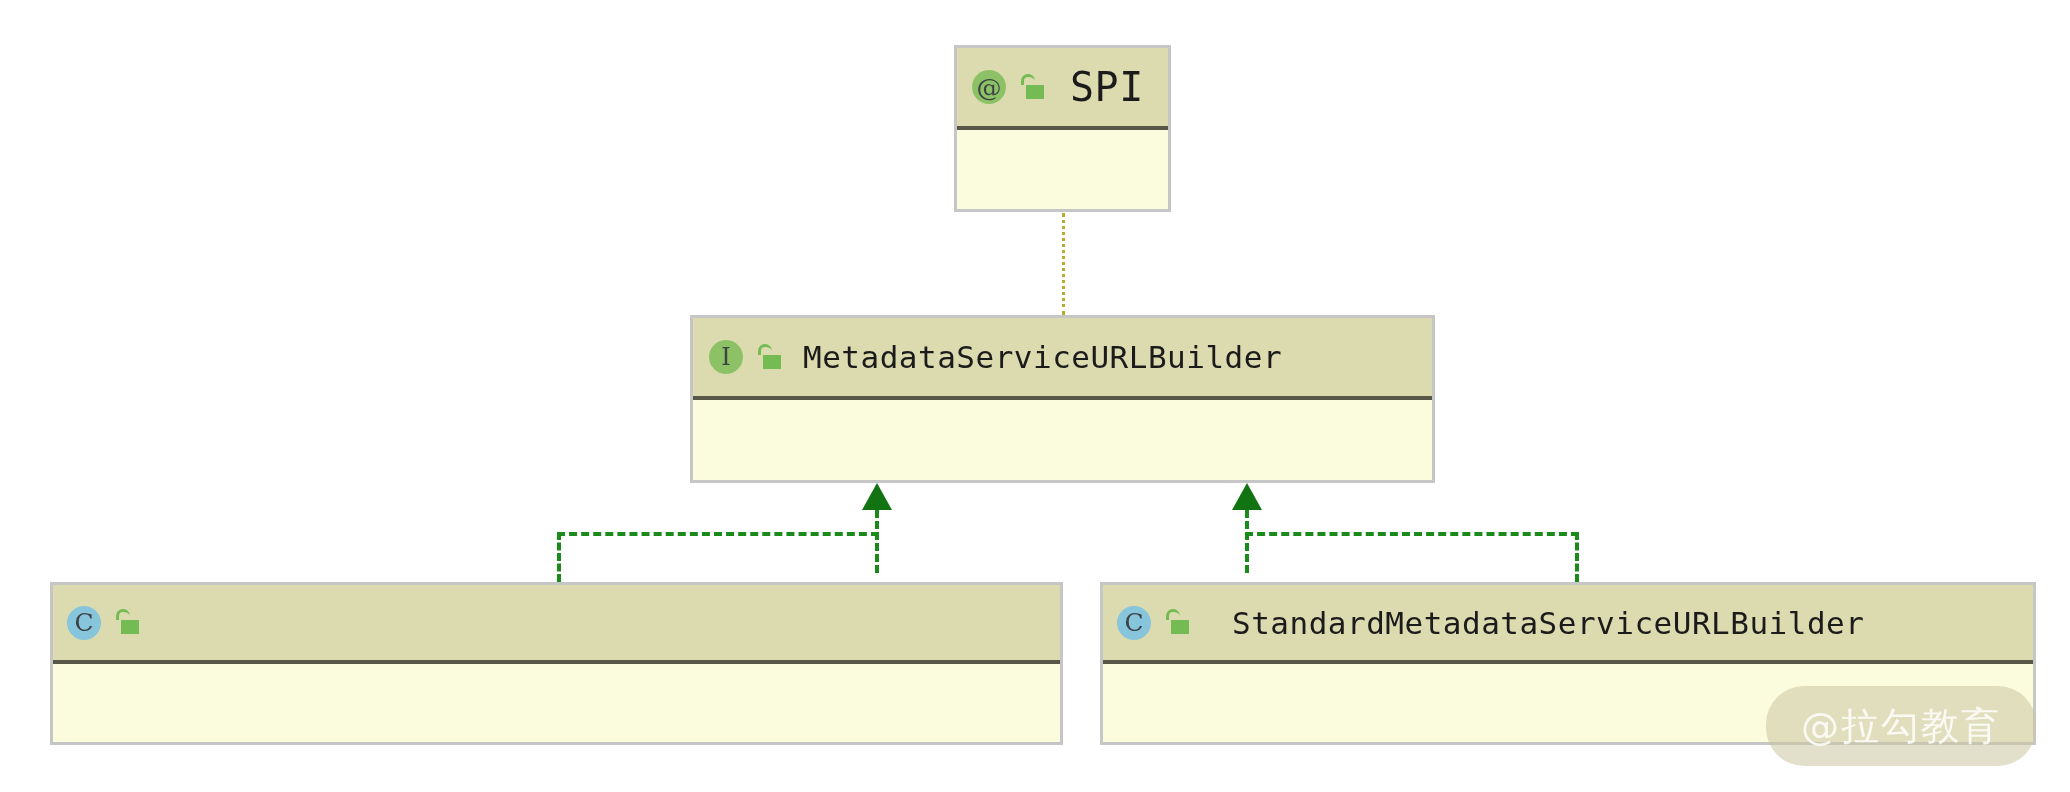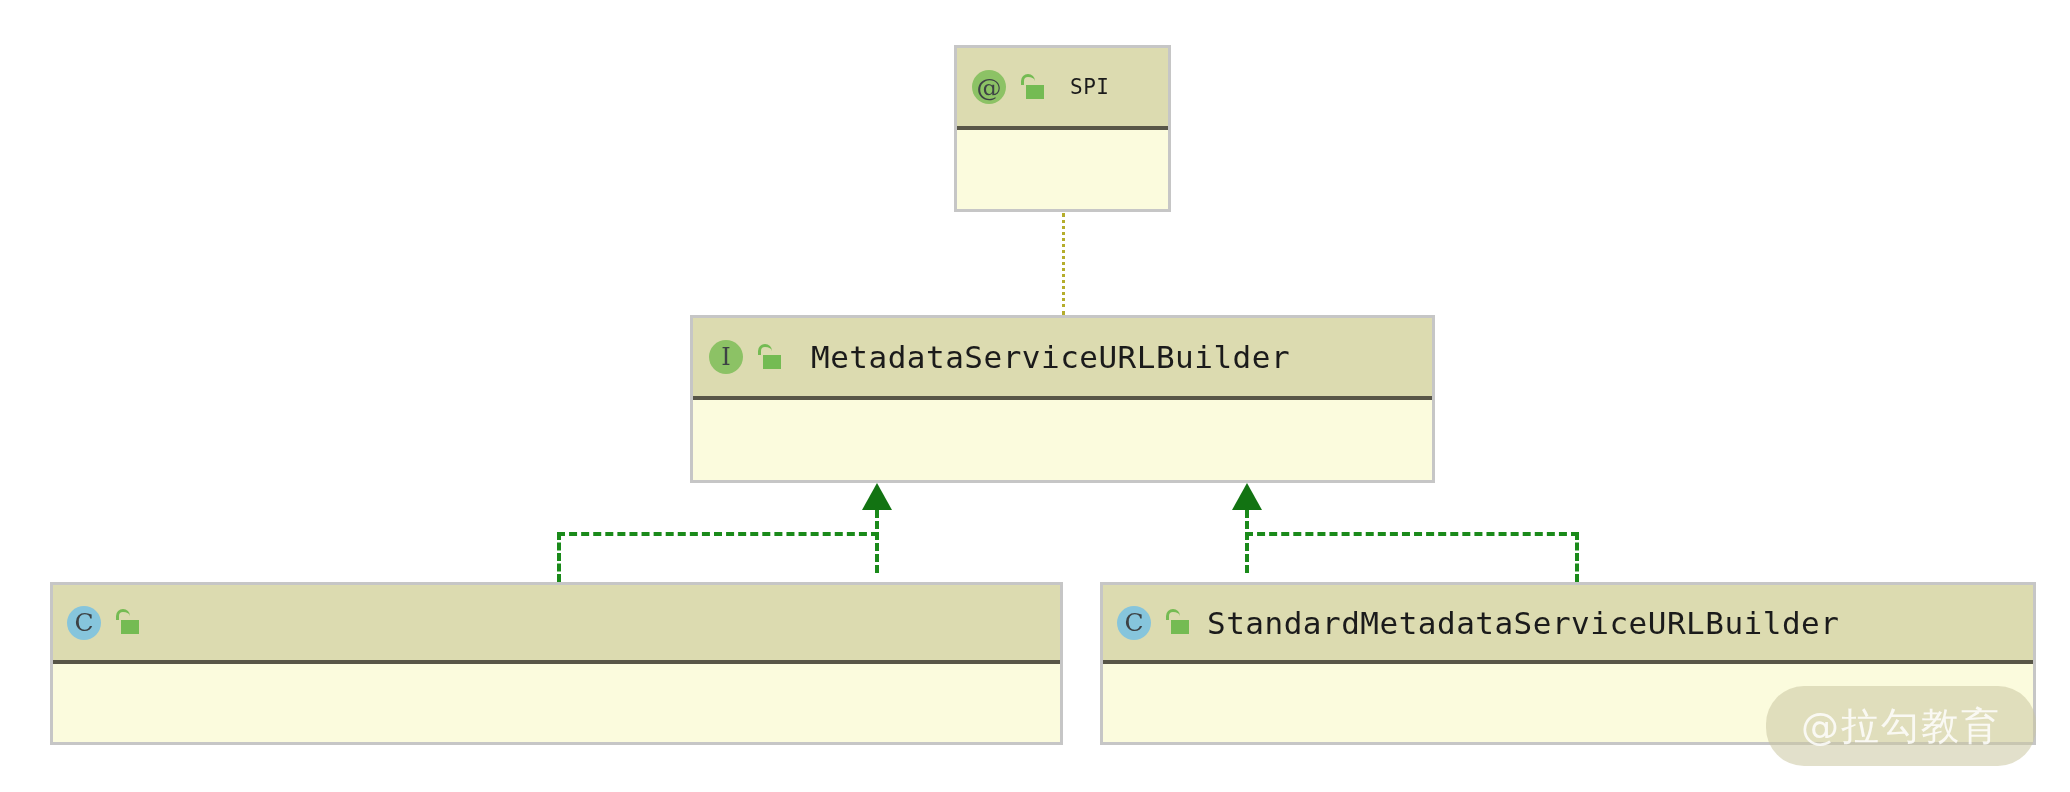--- a/index.html
+++ b/index.html
@@ -122,33 +122,33 @@
 
 <div id="canvas">
 
   <div class="uml-node" style="left:954px; top:45px; width:217px; height:167px;">
     <div class="uml-header" style="height:82px; padding-left:15px;">
       <span class="type-icon annotation" style="width:34px; height:34px; font-size:25px;">@</span>
       <span class="lock-icon" style="width:27px; height:27px; margin-left:11px;">
         <span class="shackle" style="left:4px; top:0px; width:14px; height:11px;"></span>
         <span class="lock-body" style="left:9px; top:11px; width:18px; height:14px;"></span>
       </span>
-      <span class="uml-title" style="font-size:21px; margin-left:26px;">SPI</span>
+      <span class="uml-title" style="font-size:40px; margin-left:26px;">SPI</span>
     </div>
     <div class="uml-body"></div>
   </div>
 
   <div class="uml-node" style="left:690px; top:315px; width:745px; height:168px;">
     <div class="uml-header" style="height:82px; padding-left:16px;">
       <span class="type-icon interface" style="width:34px; height:34px; font-size:24px;">I</span>
       <span class="lock-icon" style="width:27px; height:27px; margin-left:11px;">
         <span class="shackle" style="left:4px; top:0px; width:14px; height:11px;"></span>
         <span class="lock-body" style="left:9px; top:11px; width:18px; height:14px;"></span>
       </span>
-      <span class="uml-title" style="font-size:31px; margin-left:30px;">MetadataServiceURLBuilder</span>
+      <span class="uml-title" style="font-size:31px; margin-left:22px;">MetadataServiceURLBuilder</span>
     </div>
     <div class="uml-body"></div>
   </div>
 
   <div class="uml-node" style="left:50px; top:582px; width:1013px; height:163px;">
     <div class="uml-header" style="height:79px; padding-left:14px;">
       <span class="type-icon klass" style="width:34px; height:34px; font-size:25px;">C</span>
       <span class="lock-icon" style="width:27px; height:27px; margin-left:11px;">
         <span class="shackle" style="left:4px; top:0px; width:14px; height:11px;"></span>
         <span class="lock-body" style="left:9px; top:11px; width:18px; height:14px;"></span>
@@ -157,21 +157,21 @@
     <div class="uml-body"></div>
   </div>
 
   <div class="uml-node" style="left:1100px; top:582px; width:936px; height:163px;">
     <div class="uml-header" style="height:79px; padding-left:14px;">
       <span class="type-icon klass" style="width:34px; height:34px; font-size:25px;">C</span>
       <span class="lock-icon" style="width:27px; height:27px; margin-left:11px;">
         <span class="shackle" style="left:4px; top:0px; width:14px; height:11px;"></span>
         <span class="lock-body" style="left:9px; top:11px; width:18px; height:14px;"></span>
       </span>
-      <span class="uml-title" style="font-size:31px; margin-left:18px;">StandardMetadataServiceURLBuilder</span>
+      <span class="uml-title" style="font-size:31px; margin-left:43px;">StandardMetadataServiceURLBuilder</span>
     </div>
     <div class="uml-body"></div>
   </div>
 
   <div class="conn dotted-v" style="left:1062px; top:213px; height:102px;"></div>
 
   <div class="arrow-head" style="left:862px; top:483px;"></div>
   <div class="conn dashed-v" style="left:875px; top:510px; height:63px;"></div>
   <div class="conn dashed-h" style="left:557px; top:532px; width:322px;"></div>
   <div class="conn dashed-v" style="left:557px; top:532px; height:50px;"></div>

